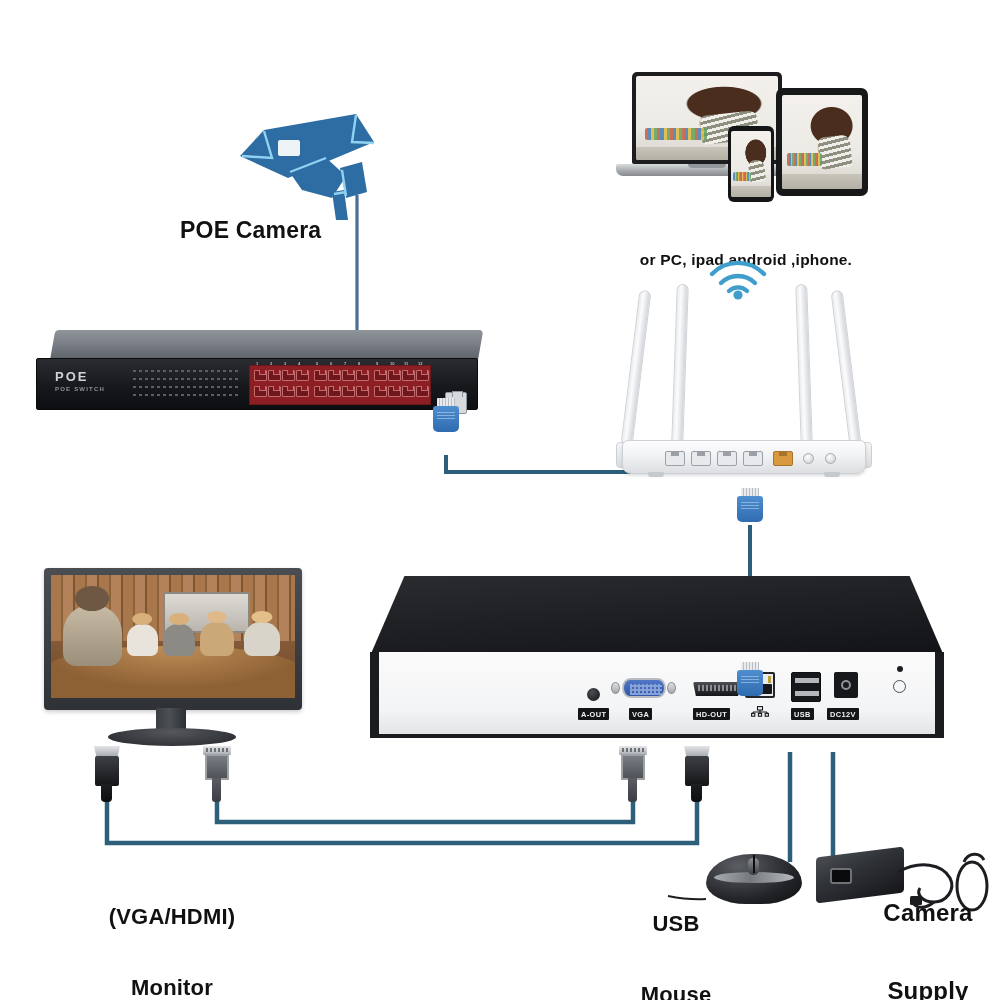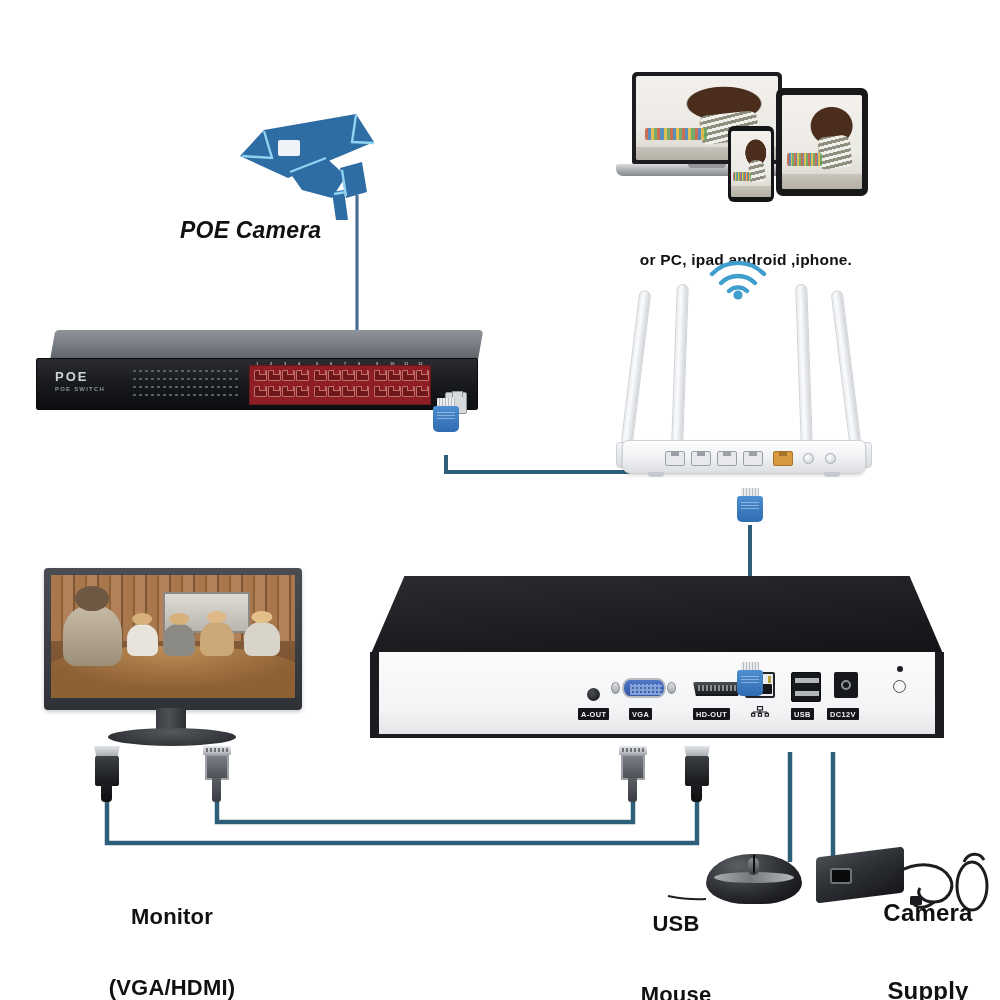--- a/index.html
+++ b/index.html
@@ -5,21 +5,21 @@
   html,body{margin:0;padding:0;background:#ffffff;}
   body{width:1000px;height:1000px;position:relative;overflow:hidden;
        font-family:"Liberation Sans","DejaVu Sans",sans-serif;}
   #stage{position:absolute;inset:0;width:1000px;height:1000px;background:#fff;}
   .abs{position:absolute;}
   .lbl{position:absolute;color:#111;font-weight:700;line-height:1.08;
        text-align:center;white-space:pre;letter-spacing:.2px;}
 
   
   #cam-wrap{left:228px;top:112px;width:160px;height:110px;}
-  #cam-label{left:180px;top:218px;width:170px;font-size:23px;text-align:left;font-style:italic;}
+  #cam-label{left:180px;top:218px;width:170px;font-size:23px;text-align:left;}
 
   
   #cloud-wrap{left:614px;top:66px;width:262px;height:130px;}
   .lap-screen{position:absolute;left:18px;top:6px;width:150px;height:92px;
       background:#1d1d1f;border-radius:5px 5px 2px 2px;padding:4px;box-sizing:border-box;}
   .lap-base{position:absolute;left:2px;top:98px;width:182px;height:12px;
       background:linear-gradient(180deg,#d9dbdd 0%,#a8abae 55%,#87898c 100%);
       border-radius:2px 2px 7px 7px;}
   .lap-notch{position:absolute;left:74px;top:98px;width:38px;height:4px;background:#93969a;border-radius:0 0 4px 4px;}
   .tab-body{position:absolute;left:162px;top:22px;width:92px;height:108px;
@@ -500,22 +500,22 @@
     <svg class="abs" style="left:78px;top:4px;" width="102" height="74">
       <path d="M4,28 C 26,16 48,20 56,34 C 62,46 52,58 40,58 C 28,58 22,50 26,44" fill="none" stroke="#1b1d20" stroke-width="3"></path>
       <path d="M40,58 C 30,66 22,64 18,58" fill="none" stroke="#1b1d20" stroke-width="3"></path>
       <ellipse cx="78" cy="42" rx="15" ry="24" fill="none" stroke="#1b1d20" stroke-width="3"></ellipse>
       <path d="M70,18 C 74,8 86,8 90,16" fill="none" stroke="#1b1d20" stroke-width="3"></path>
       <rect x="16" y="52" width="12" height="9" rx="1.5" fill="#1b1d20"></rect>
     </svg>
   </div>
 
   <div class="lbl" id="lbl-monitor">
+    <div>(VGA/HDMI)</div>
     <div>Monitor</div>
-    <div>(VGA/HDMI)</div>
   </div>
   <div class="lbl" id="lbl-usbmouse">
     <div>USB</div>
     <div>Mouse</div>
   </div>
   <div class="lbl" id="lbl-power">
     <div>Camera</div>
     <div>Supply</div>
   </div>
 

